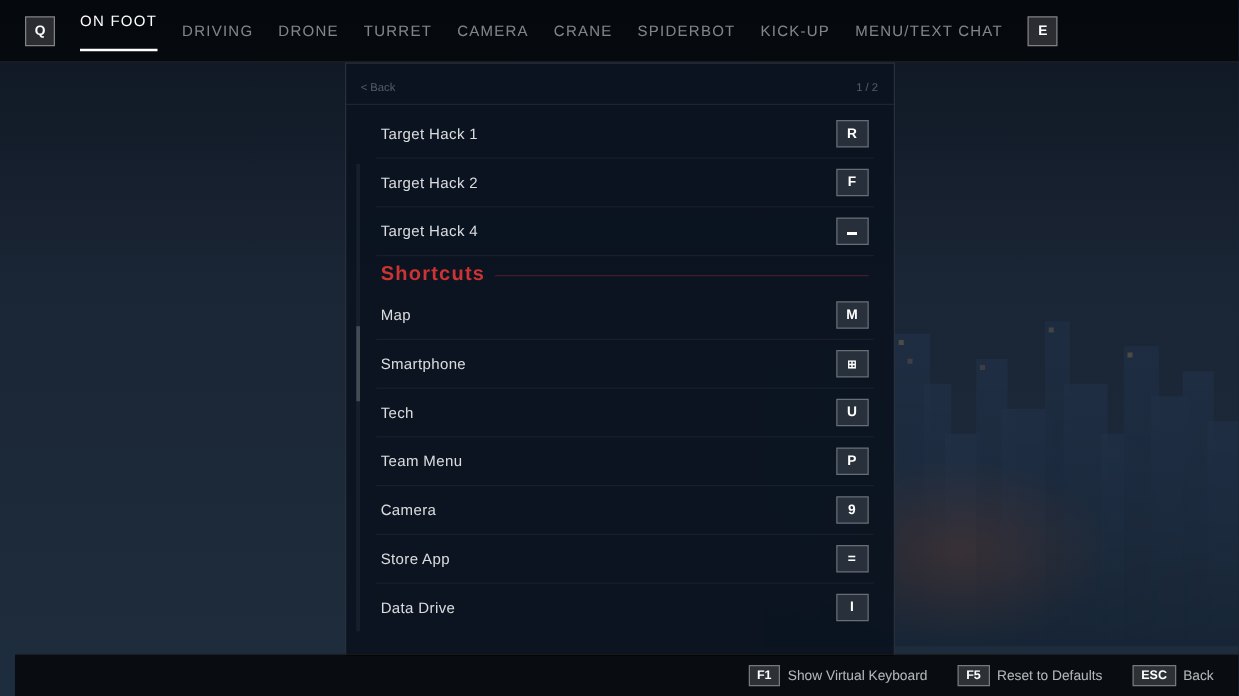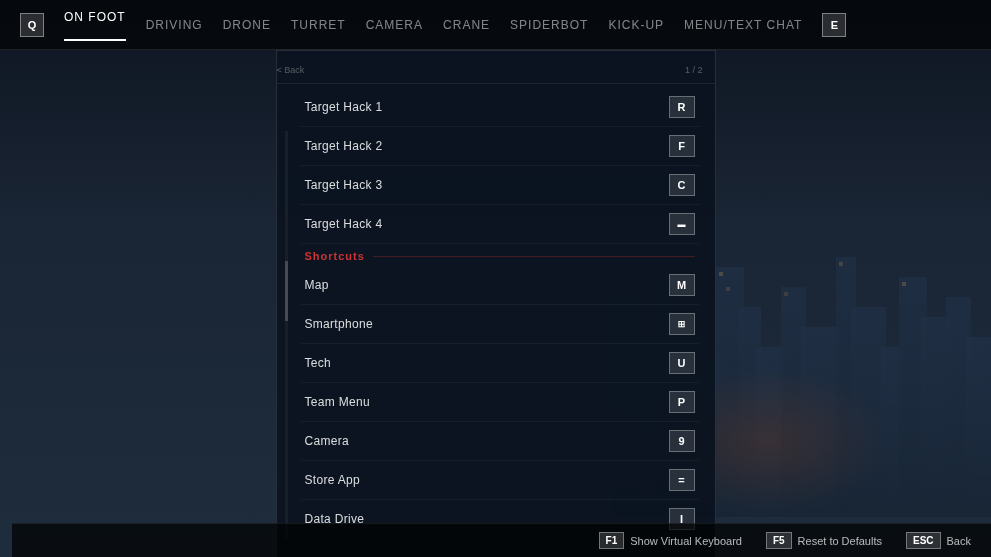--- a/index.html
+++ b/index.html
@@ -72,21 +72,21 @@
       border: 1px solid rgba(255,255,255,0.12);
       z-index: 10;
       padding: 10px 0 20px 0;
     }
 
     
     .panel-topbar {
       display: flex;
       align-items: flex-end;
       justify-content: space-between;
-      padding: 4px 12px 8px 0;
+      padding: 4px 12px 8px 12px;
       font-size: 9px;
       color: rgba(255,255,255,0.3);
       border-bottom: 1px solid rgba(255,255,255,0.08);
       margin-bottom: 4px;
     }
 
     
     .scroll-indicator {
       position: absolute;
       left: 8px;
@@ -145,21 +145,21 @@
 
     
     .section-header {
       display: flex;
       align-items: center;
       padding: 6px 4px 4px 4px;
       gap: 8px;
     }
 
     .section-label {
-      font-size: 11px;
+      font-size: 16px;
       color: #cc3333;
       letter-spacing: 1px;
       font-weight: bold;
     }
 
     .section-line {
       flex: 1;
       height: 1px;
       background: rgba(200,50,50,0.3);
     }
@@ -293,24 +293,20 @@
     <div class="keybind-row">
       <span class="keybind-label">Target Hack 1</span>
       <div class="key-badge">R</div>
     </div>
 
     <div class="keybind-row">
       <span class="keybind-label">Target Hack 2</span>
       <div class="key-badge">F</div>
     </div>
 
-    <div class="keybind-row">
-      <span class="keybind-label">Target Hack 3</span>
-      <div class="key-badge">C</div>
-    </div>
 
     <div class="keybind-row">
       <span class="keybind-label">Target Hack 4</span>
       <div class="key-badge" style="font-size:8px;">▬</div>
     </div>
 
     <div class="section-header">
       <span class="section-label">Shortcuts</span>
       <div class="section-line"></div>
     </div>

